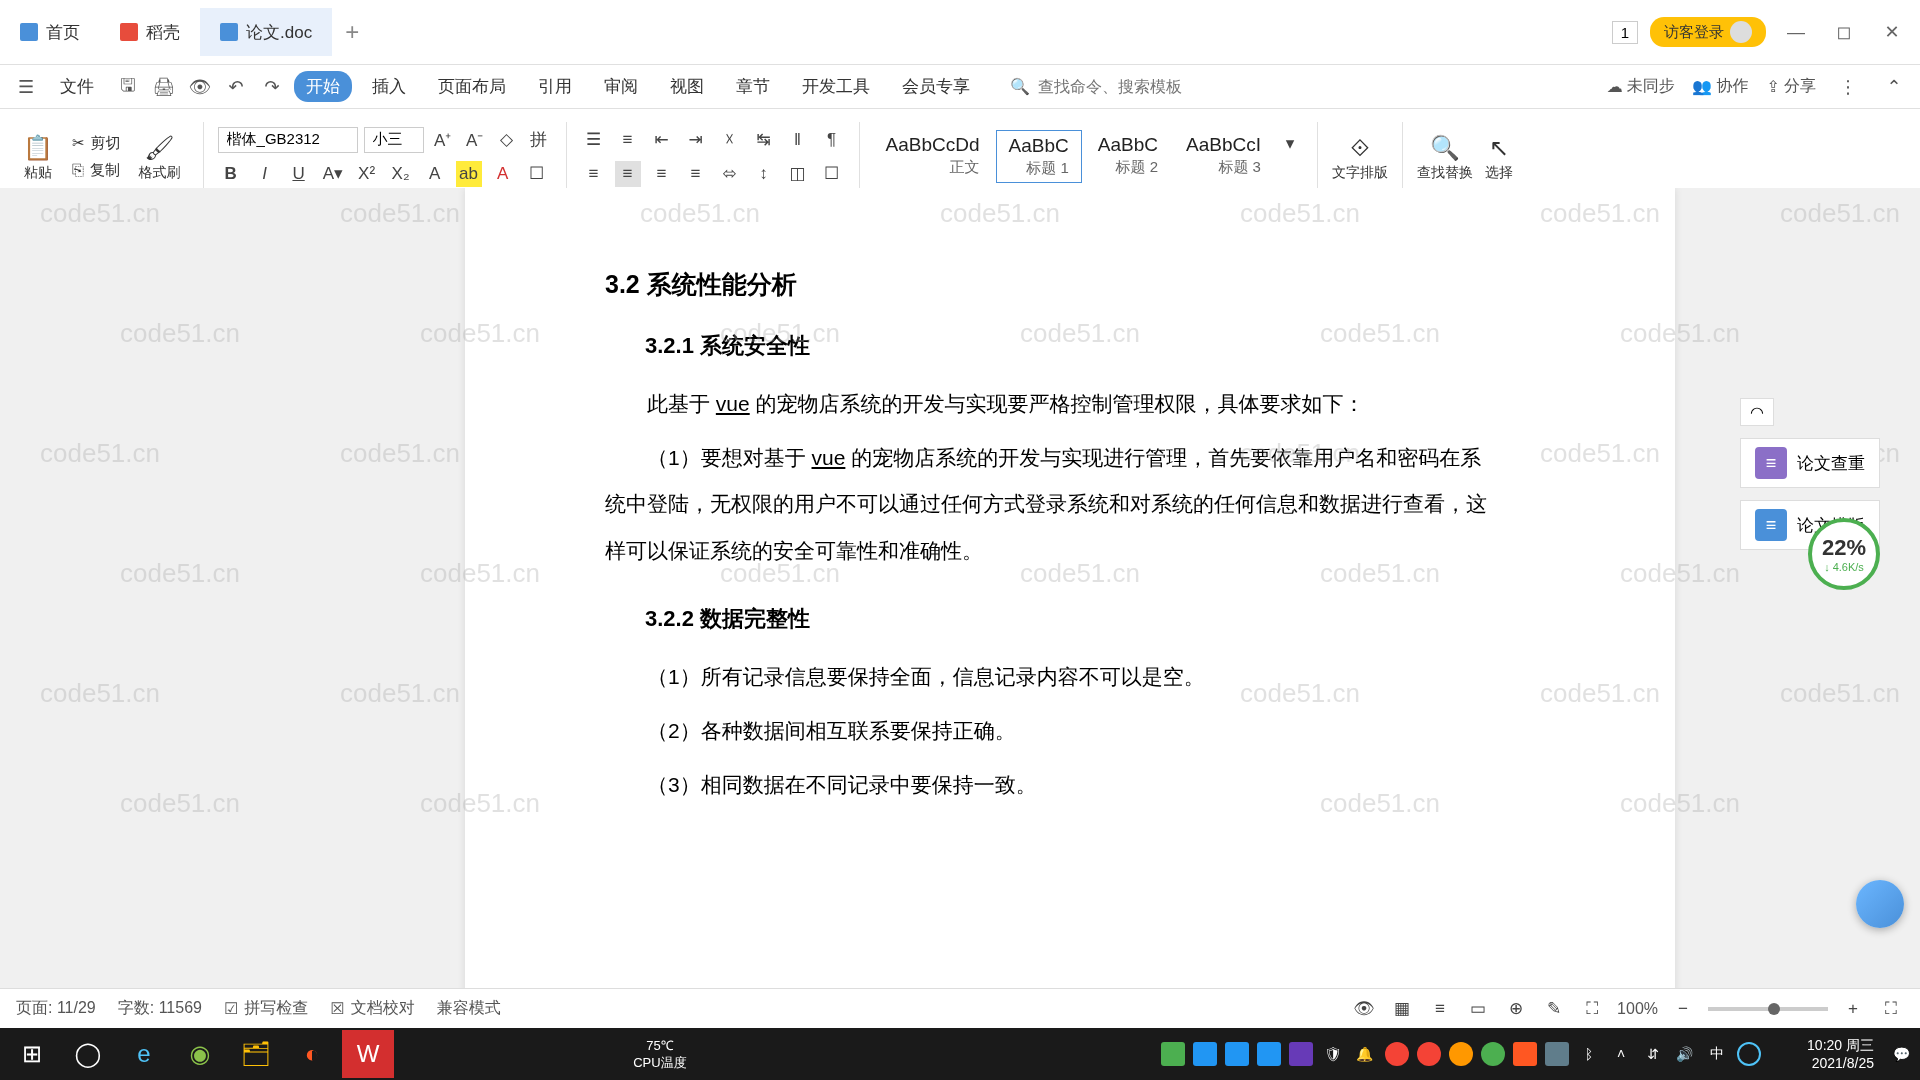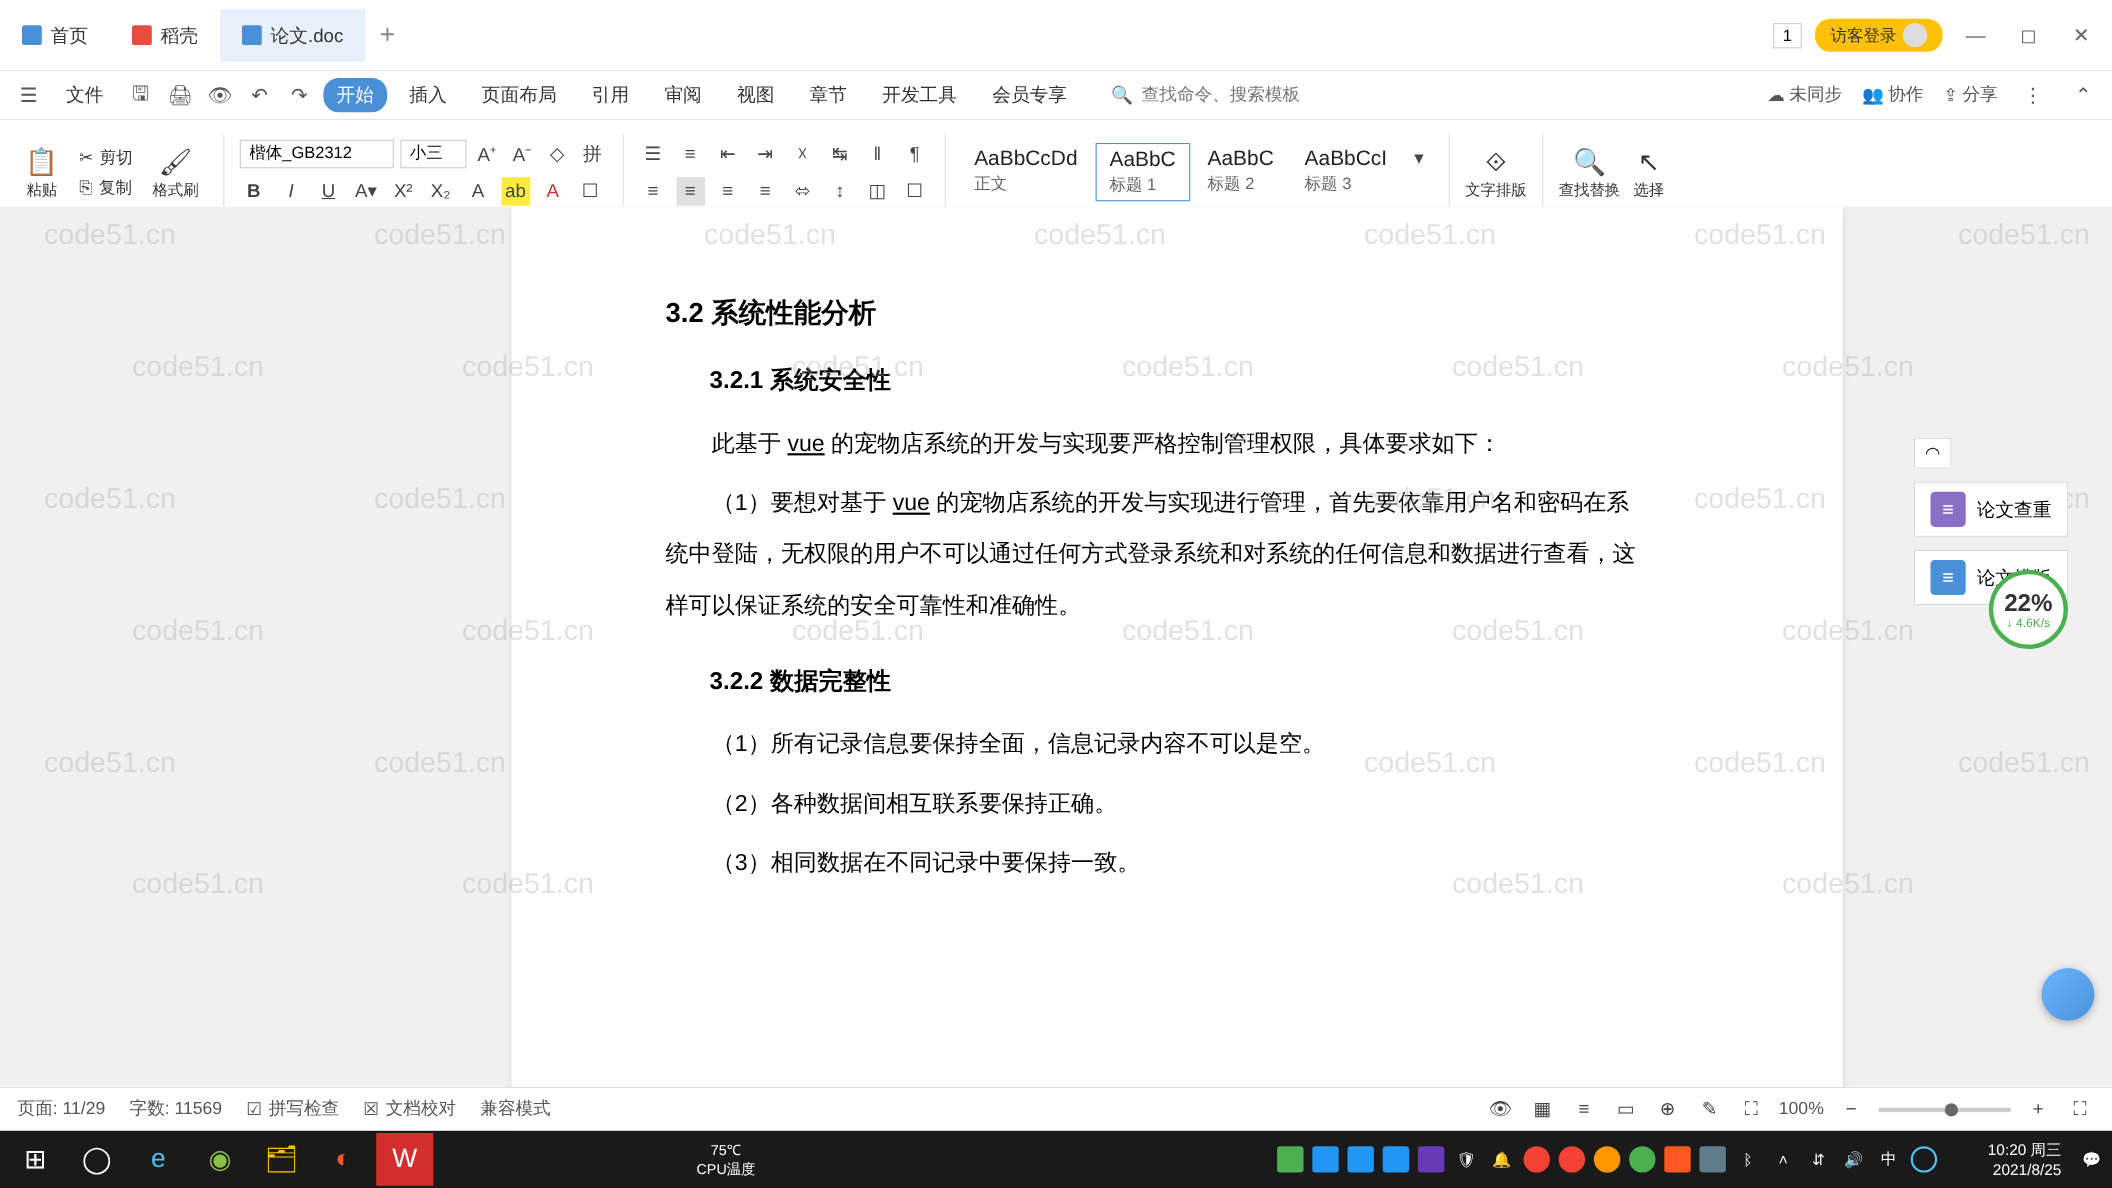--- a/index.html
+++ b/index.html
@@ -34,21 +34,21 @@
 .ribbon-group { display:flex; flex-direction:column; align-items:center; gap:4px; padding:0 8px; }
 .ribbon-sep { width:1px; height:70px; background:#e0e0e0; margin:0 4px; }
 .big-btn { display:flex; flex-direction:column; align-items:center; font-size:14px; color:#333; cursor:pointer; }
 .big-icon { width:32px; height:32px; display:flex; align-items:center; justify-content:center; font-size:24px; }
 .small-btns { display:flex; flex-direction:column; gap:8px; }
 .small-btn { display:flex; align-items:center; gap:6px; font-size:15px; color:#333; cursor:pointer; }
 .font-select { border:1px solid #ccc; padding:3px 8px; font-size:15px; width:140px; }
 .size-select { border:1px solid #ccc; padding:3px 8px; font-size:15px; width:60px; }
 .icon-row { display:flex; gap:8px; }
 .icon-btn { width:26px; height:26px; display:flex; align-items:center; justify-content:center; font-size:17px; color:#444; cursor:pointer; border:1px solid transparent; }
-.style-box { padding:4px 12px; font-size:15px; text-align:left; cursor:pointer; }
+.style-box { padding:4px 12px; font-size:15px; text-align:right; cursor:pointer; }
 .style-preview { font-size:19px; color:#222; }
 .style-label { font-size:15px; color:#666; margin-top:2px; }
 
 
 .doc-area { position:absolute; top:188px; left:0; right:0; bottom:52px; background:#f0f0f0; display:flex; justify-content:center; overflow:hidden; }
 .page { width:1210px; background:#fff; padding:60px 180px 60px 140px; box-shadow:0 0 8px rgba(0,0,0,0.1); font-family:"SimSun",serif; position:relative; margin-left:220px; }
 .h2 { font-size:25px; font-weight:bold; margin:20px 0; font-family:"SimHei",sans-serif; }
 .h3 { font-size:22px; font-weight:bold; margin:30px 0 20px 40px; font-family:"SimHei",sans-serif; }
 .para { font-size:21px; line-height:2.2; text-indent:2em; margin:8px 0; }
 .para-item { font-size:21px; line-height:2.2; margin:8px 0; padding-left:2em; }

